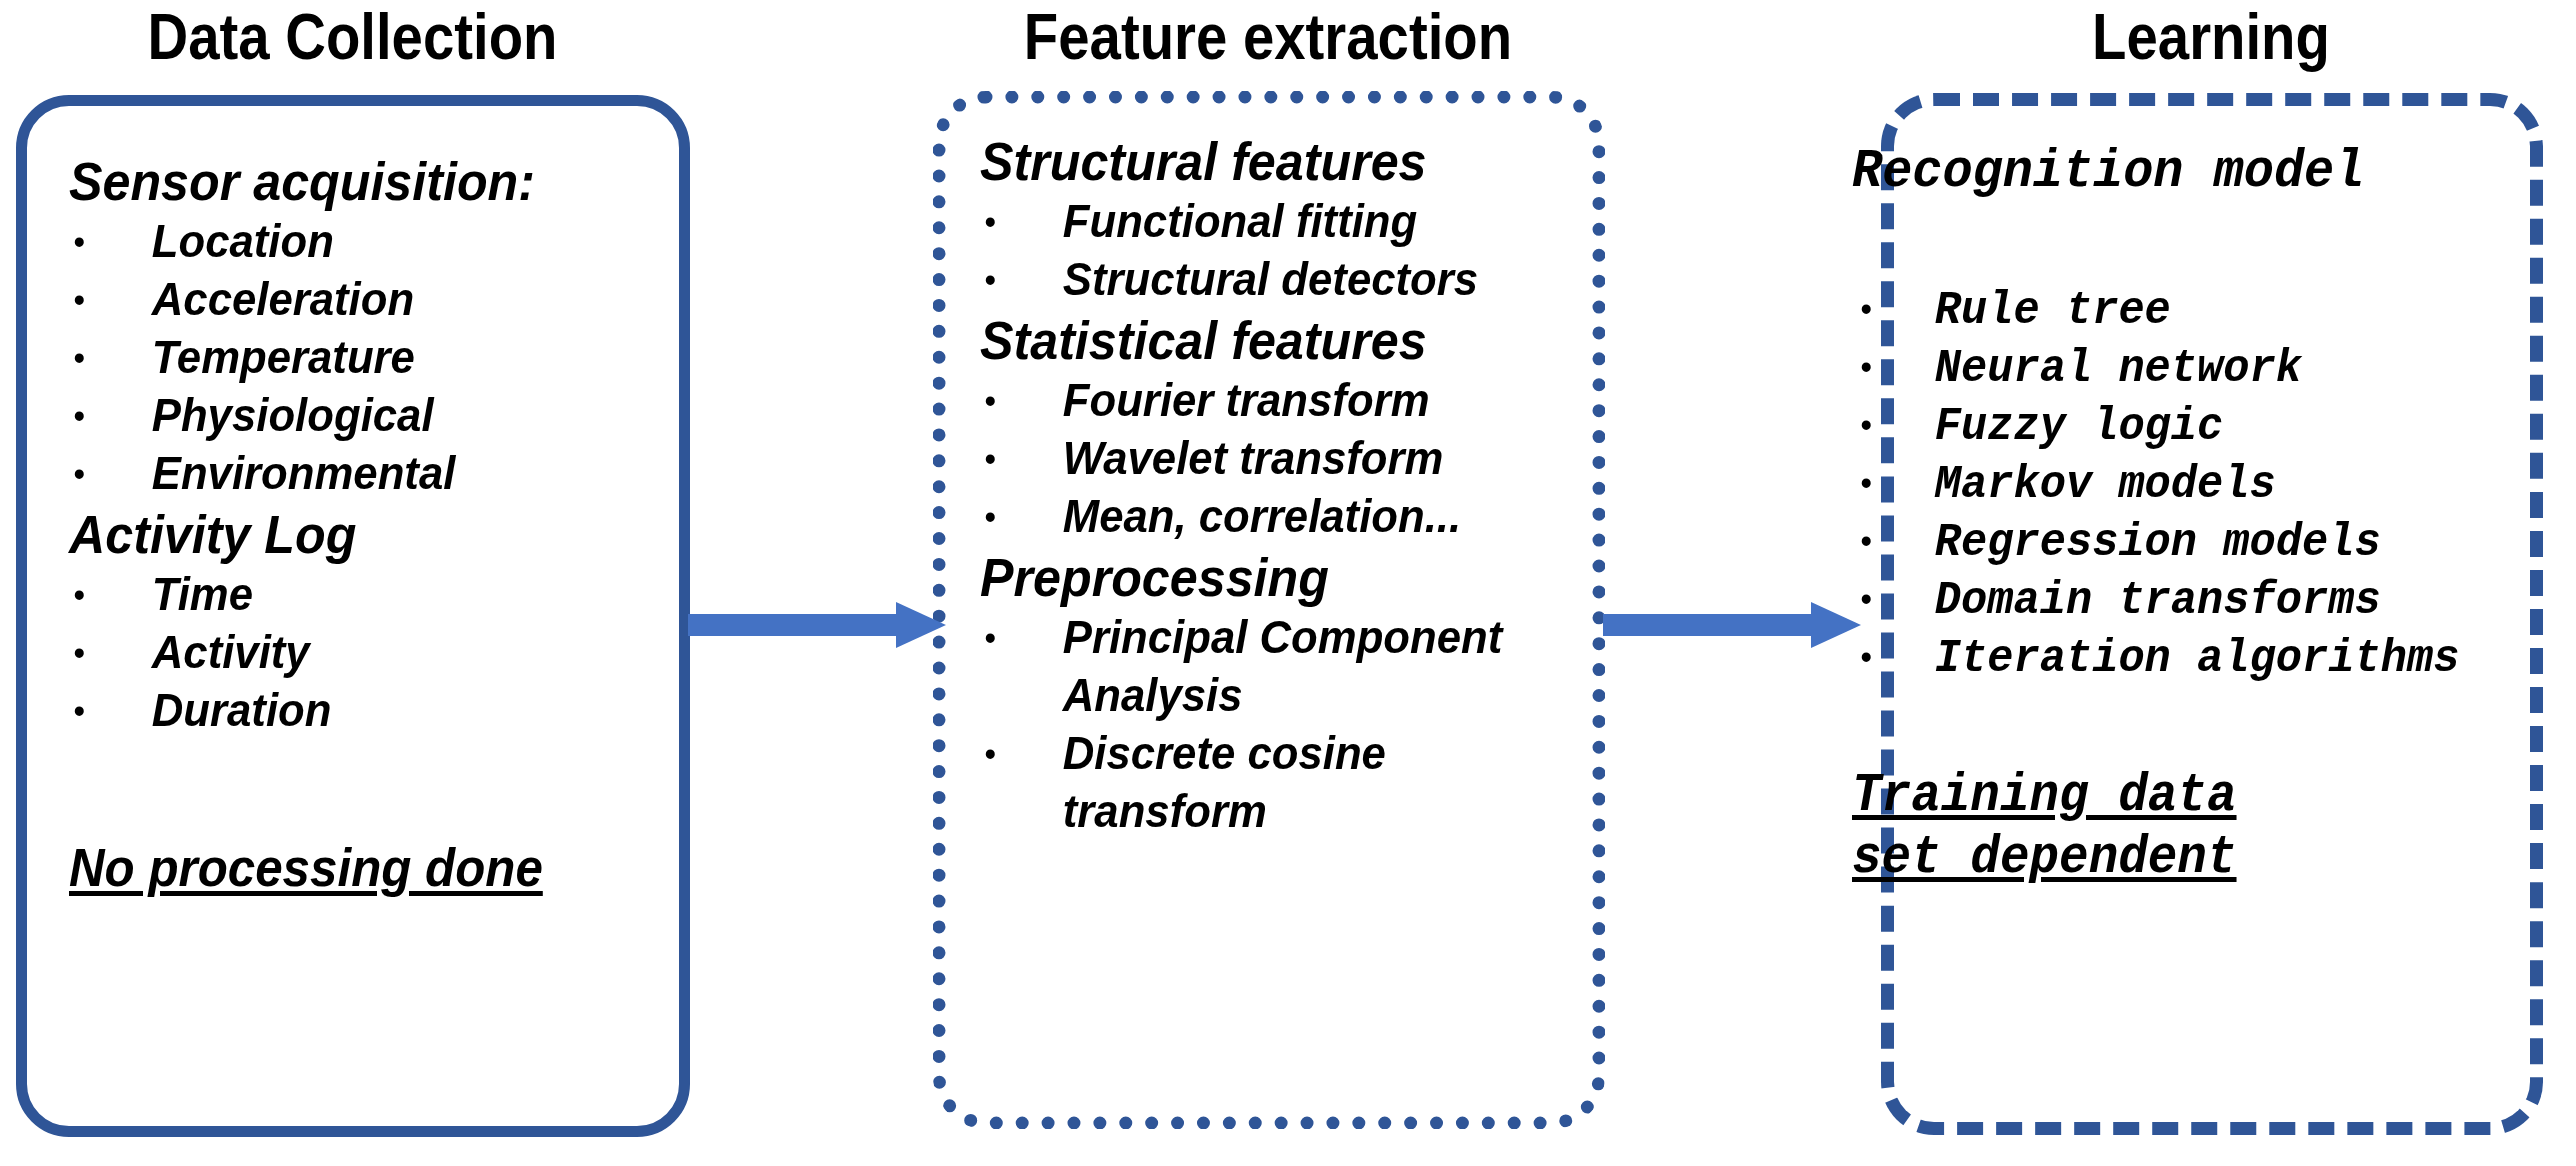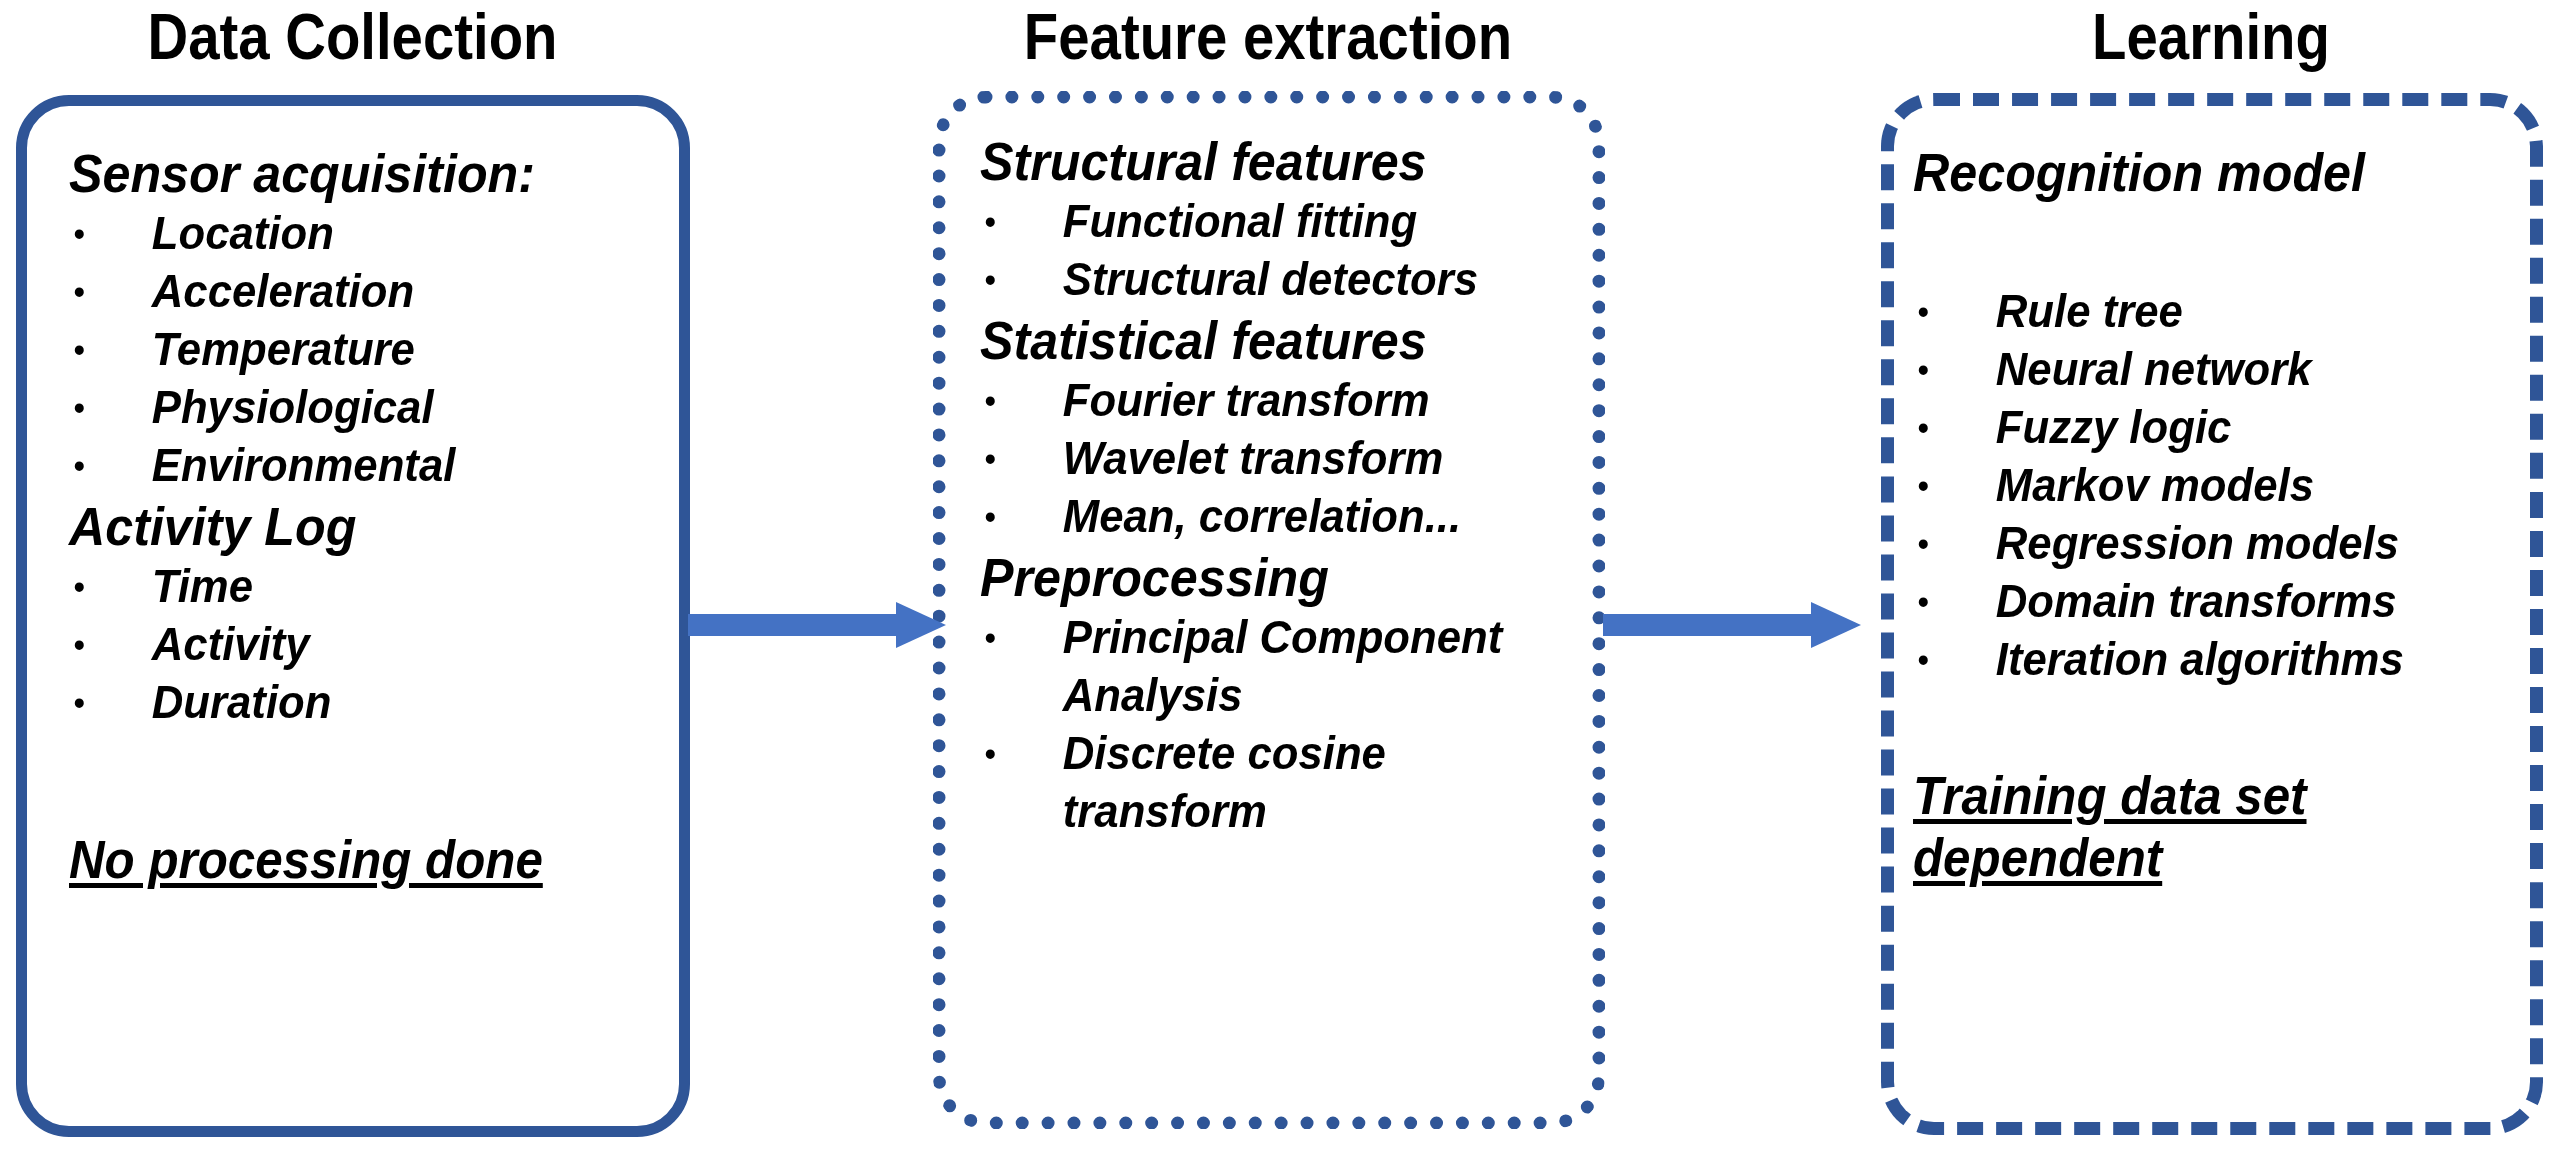--- a/index.html
+++ b/index.html
@@ -43,23 +43,23 @@
     left:1881px; top:93px; width:662px; height:1042px;
     border:13px dashed #2F5597;
   }
 
   
   .content{
     position:absolute;
     left:0;top:0;right:0;
     padding:0;
   }
-  #content-1{left:69px; top:144px; width:602px;}
+  #content-1{left:69px; top:152px; width:602px;}
   #content-2{left:980px;top:132px; width:619px;}
-  #content-3{left:1913px;top:143px; width:610px;}
+  #content-3{left:1852px;top:143px; width:610px;font-family:Liberation Mono, monospace;}
 
   .head{
     font-style:italic;
     font-weight:bold;
     font-size:54px;
     line-height:58px;
     color:#000000;
     white-space:nowrap;
     transform:scaleX(.93);
     transform-origin:left center;

